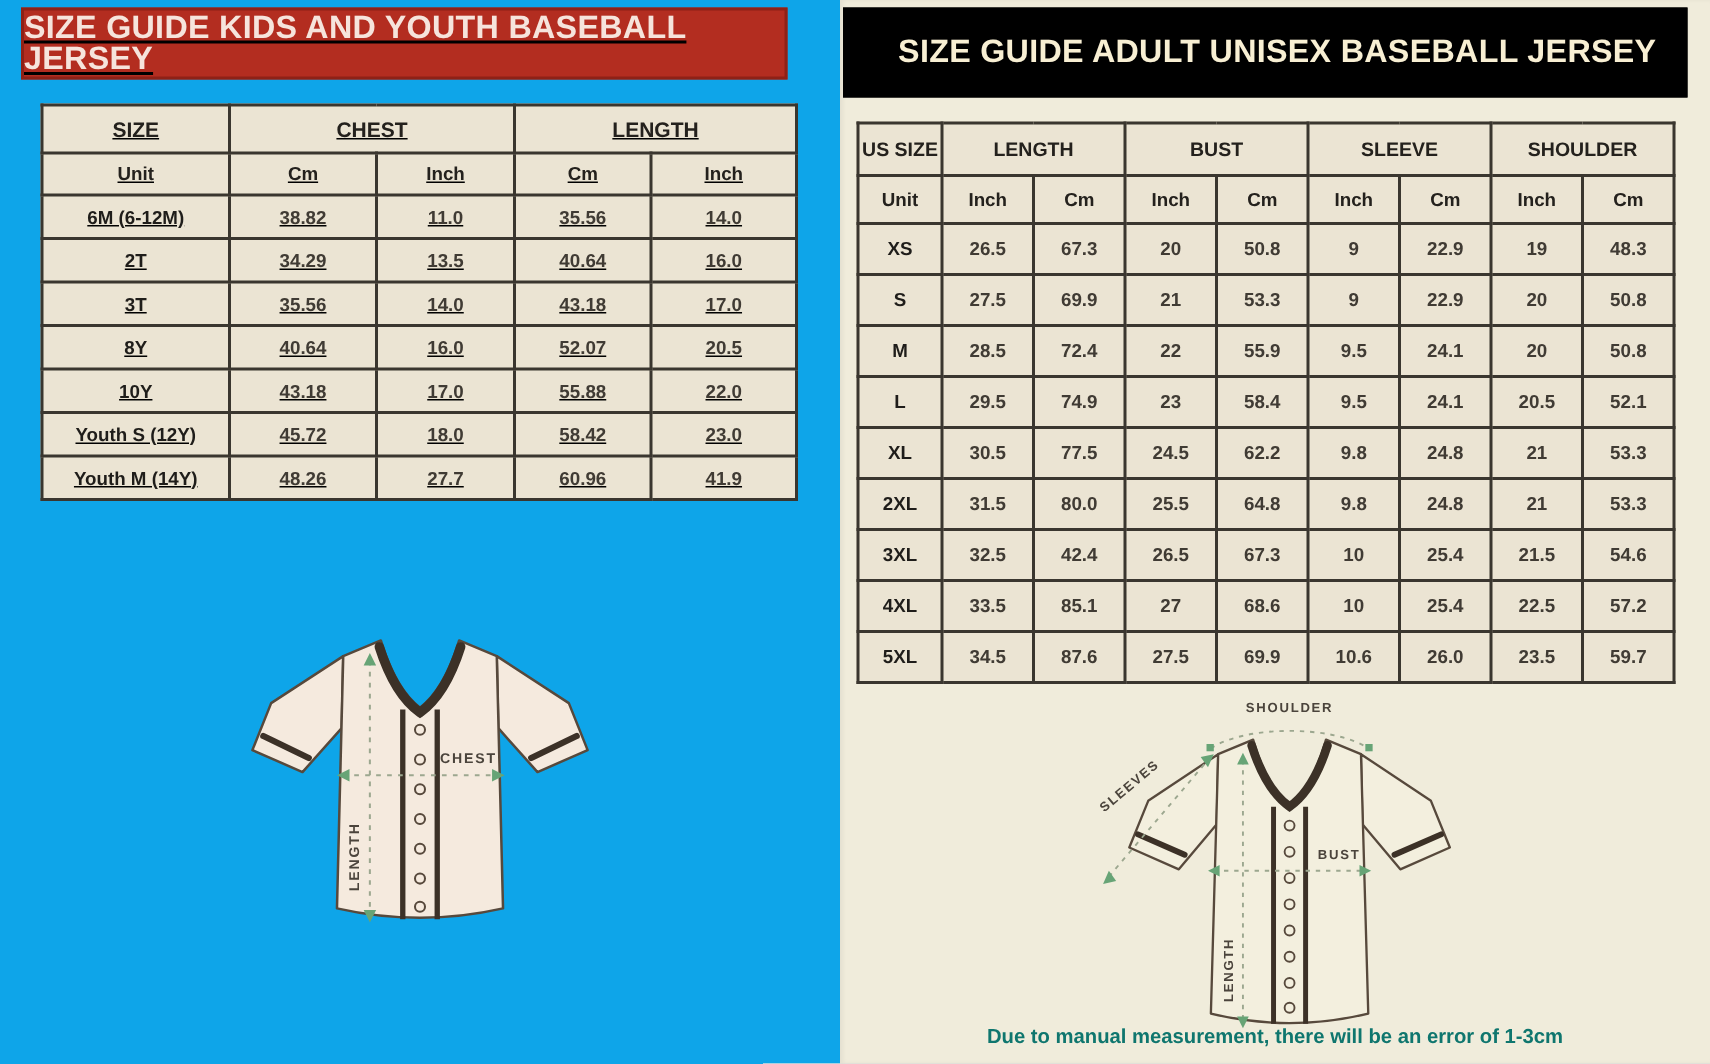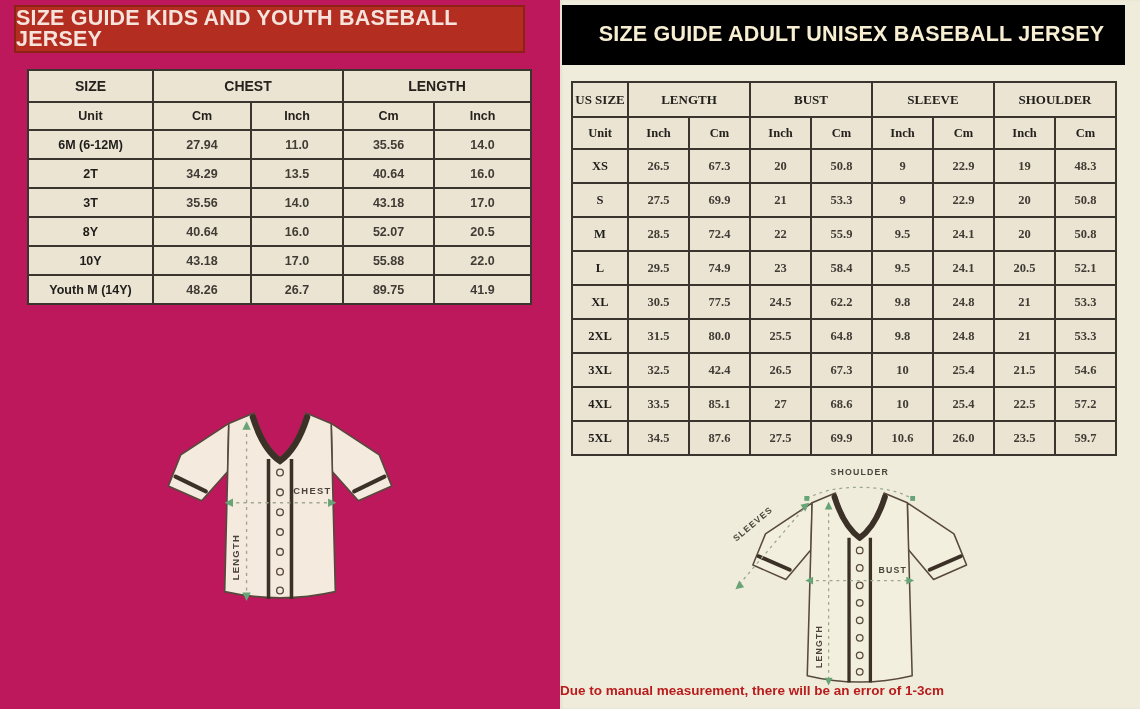--- a/index.html
+++ b/index.html
@@ -1,19 +1,19 @@
 <!DOCTYPE html>
 <html><head>
 <meta charset="utf-8">
 <style>
   html,body{margin:0;padding:0;background:#ddd;}
   .stage{width:1140px;height:709px;display:flex;overflow:hidden;
          font-family:"Liberation Sans",sans-serif;-webkit-font-smoothing:antialiased;}
   .panel{box-sizing:border-box;display:flex;flex-direction:column;position:relative;}
-  .panel.left{width:560px;background:#be185d;}
+  .panel.left{width:560px;background:#0ea5e9;text-decoration:underline;}
   .panel.right{width:580px;background:#f0ecdb;box-shadow:inset 2px 0 3px rgba(0,0,0,0.05);}
 
   .banner{margin-top:5px;height:44px;display:flex;align-items:center;justify-content:center;
           font-weight:800;font-size:21.5px;letter-spacing:.2px;line-height:1;}
   .banner.red{margin-left:14px;margin-right:35px;background:#b32d20;color:#f6e4dc;
               border:2px solid #8e2116;}
   .banner.gold{margin-left:2px;margin-right:15px;background:#000000;color:#f8efd3;
                border:8px solid #000000;padding-left:16px;}
 
   table.tbl{border-collapse:collapse;table-layout:fixed;background:#ebe4d3;color:#2e2b27;}
@@ -21,30 +21,30 @@
                   padding:0;overflow:hidden;white-space:nowrap;}
   .tbl thead th{font-weight:700;color:#24211d;}
   .tbl td{font-weight:600;color:#403b34;}
   .tbl td:first-child{font-weight:800;color:#1f1d1a;}
 
   .tbl-left{margin:16px 30px 0 27px;width:503px;}
   .tbl-left thead tr.grp th{height:30px;font-size:14px;}
   .tbl-left thead tr.unit th{height:26px;font-size:12.5px;}
   .tbl-left td{height:27px;font-size:12.5px;}
 
-  .tbl-right{margin:16px 9px 0 11px;width:544px;font-family:Liberation Serif, serif;}
+  .tbl-right{margin:16px 9px 0 11px;width:544px;}
   .tbl-right thead tr.grp th{height:33px;font-size:13px;}
   .tbl-right thead tr.unit th{height:30px;font-size:12.5px;}
   .tbl-right td{height:32px;font-size:12.5px;}
 
   .diagram{flex:1;display:flex;align-items:center;justify-content:center;}
   .panel.right .diagram{align-items:flex-start;padding-top:6px;}
 
-  .note{position:absolute;bottom:11px;left:0;right:0;
-        color:#b91c1c;font-weight:700;font-size:13.5px;}
+  .note{position:absolute;bottom:11px;left:0;right:0;text-align:center;
+        color:#0f766e;font-weight:700;font-size:13.5px;}
 
   
   .jf{fill:#f5eade;stroke:#57493c;stroke-width:1.6;stroke-linejoin:round;}
   .jf2{fill:#f3efde;stroke:#57493c;stroke-width:1.6;stroke-linejoin:round;}
   .trim{fill:none;stroke:#3c3127;stroke-width:6;stroke-linecap:round;}
   .plk{fill:none;stroke:#3c3127;stroke-width:3.4;}
   .cuff{fill:none;stroke:#3c3127;stroke-width:4;stroke-linecap:round;}
   .btn{fill:none;stroke:#57493c;stroke-width:1.3;}
   .dash{fill:none;stroke:#9ca78f;stroke-width:1.3;stroke-dasharray:3 4;}
   .mk{fill:#67a476;stroke:none;}
@@ -79,21 +79,21 @@
           <th>Unit</th>
           <th>Cm</th>
           <th>Inch</th>
           <th>Cm</th>
           <th>Inch</th>
         </tr>
       </thead>
       <tbody>
           <tr>
             <td>6M (6-12M)</td>
-            <td>27.94</td>
+            <td>38.82</td>
             <td>11.0</td>
             <td>35.56</td>
             <td>14.0</td>
           </tr>
           <tr>
             <td>2T</td>
             <td>34.29</td>
             <td>13.5</td>
             <td>40.64</td>
             <td>16.0</td>
@@ -113,24 +113,31 @@
             <td>20.5</td>
           </tr>
           <tr>
             <td>10Y</td>
             <td>43.18</td>
             <td>17.0</td>
             <td>55.88</td>
             <td>22.0</td>
           </tr>
           <tr>
+            <td>Youth S (12Y)</td>
+            <td>45.72</td>
+            <td>18.0</td>
+            <td>58.42</td>
+            <td>23.0</td>
+          </tr>
+          <tr>
             <td>Youth M (14Y)</td>
             <td>48.26</td>
-            <td>26.7</td>
-            <td>89.75</td>
+            <td>27.7</td>
+            <td>60.96</td>
             <td>41.9</td>
           </tr>
         </tbody>
     </table>
 
     <div class="diagram">
       <svg width="282" height="225" viewBox="0 0 270 215">
 
         <path class="jf" d="M86,27 L40,57 L28,87 L60,101 L85,73 Z"></path>
         <path class="jf" d="M184,27 L230,57 L242,87 L210,101 L185,73 Z"></path>

